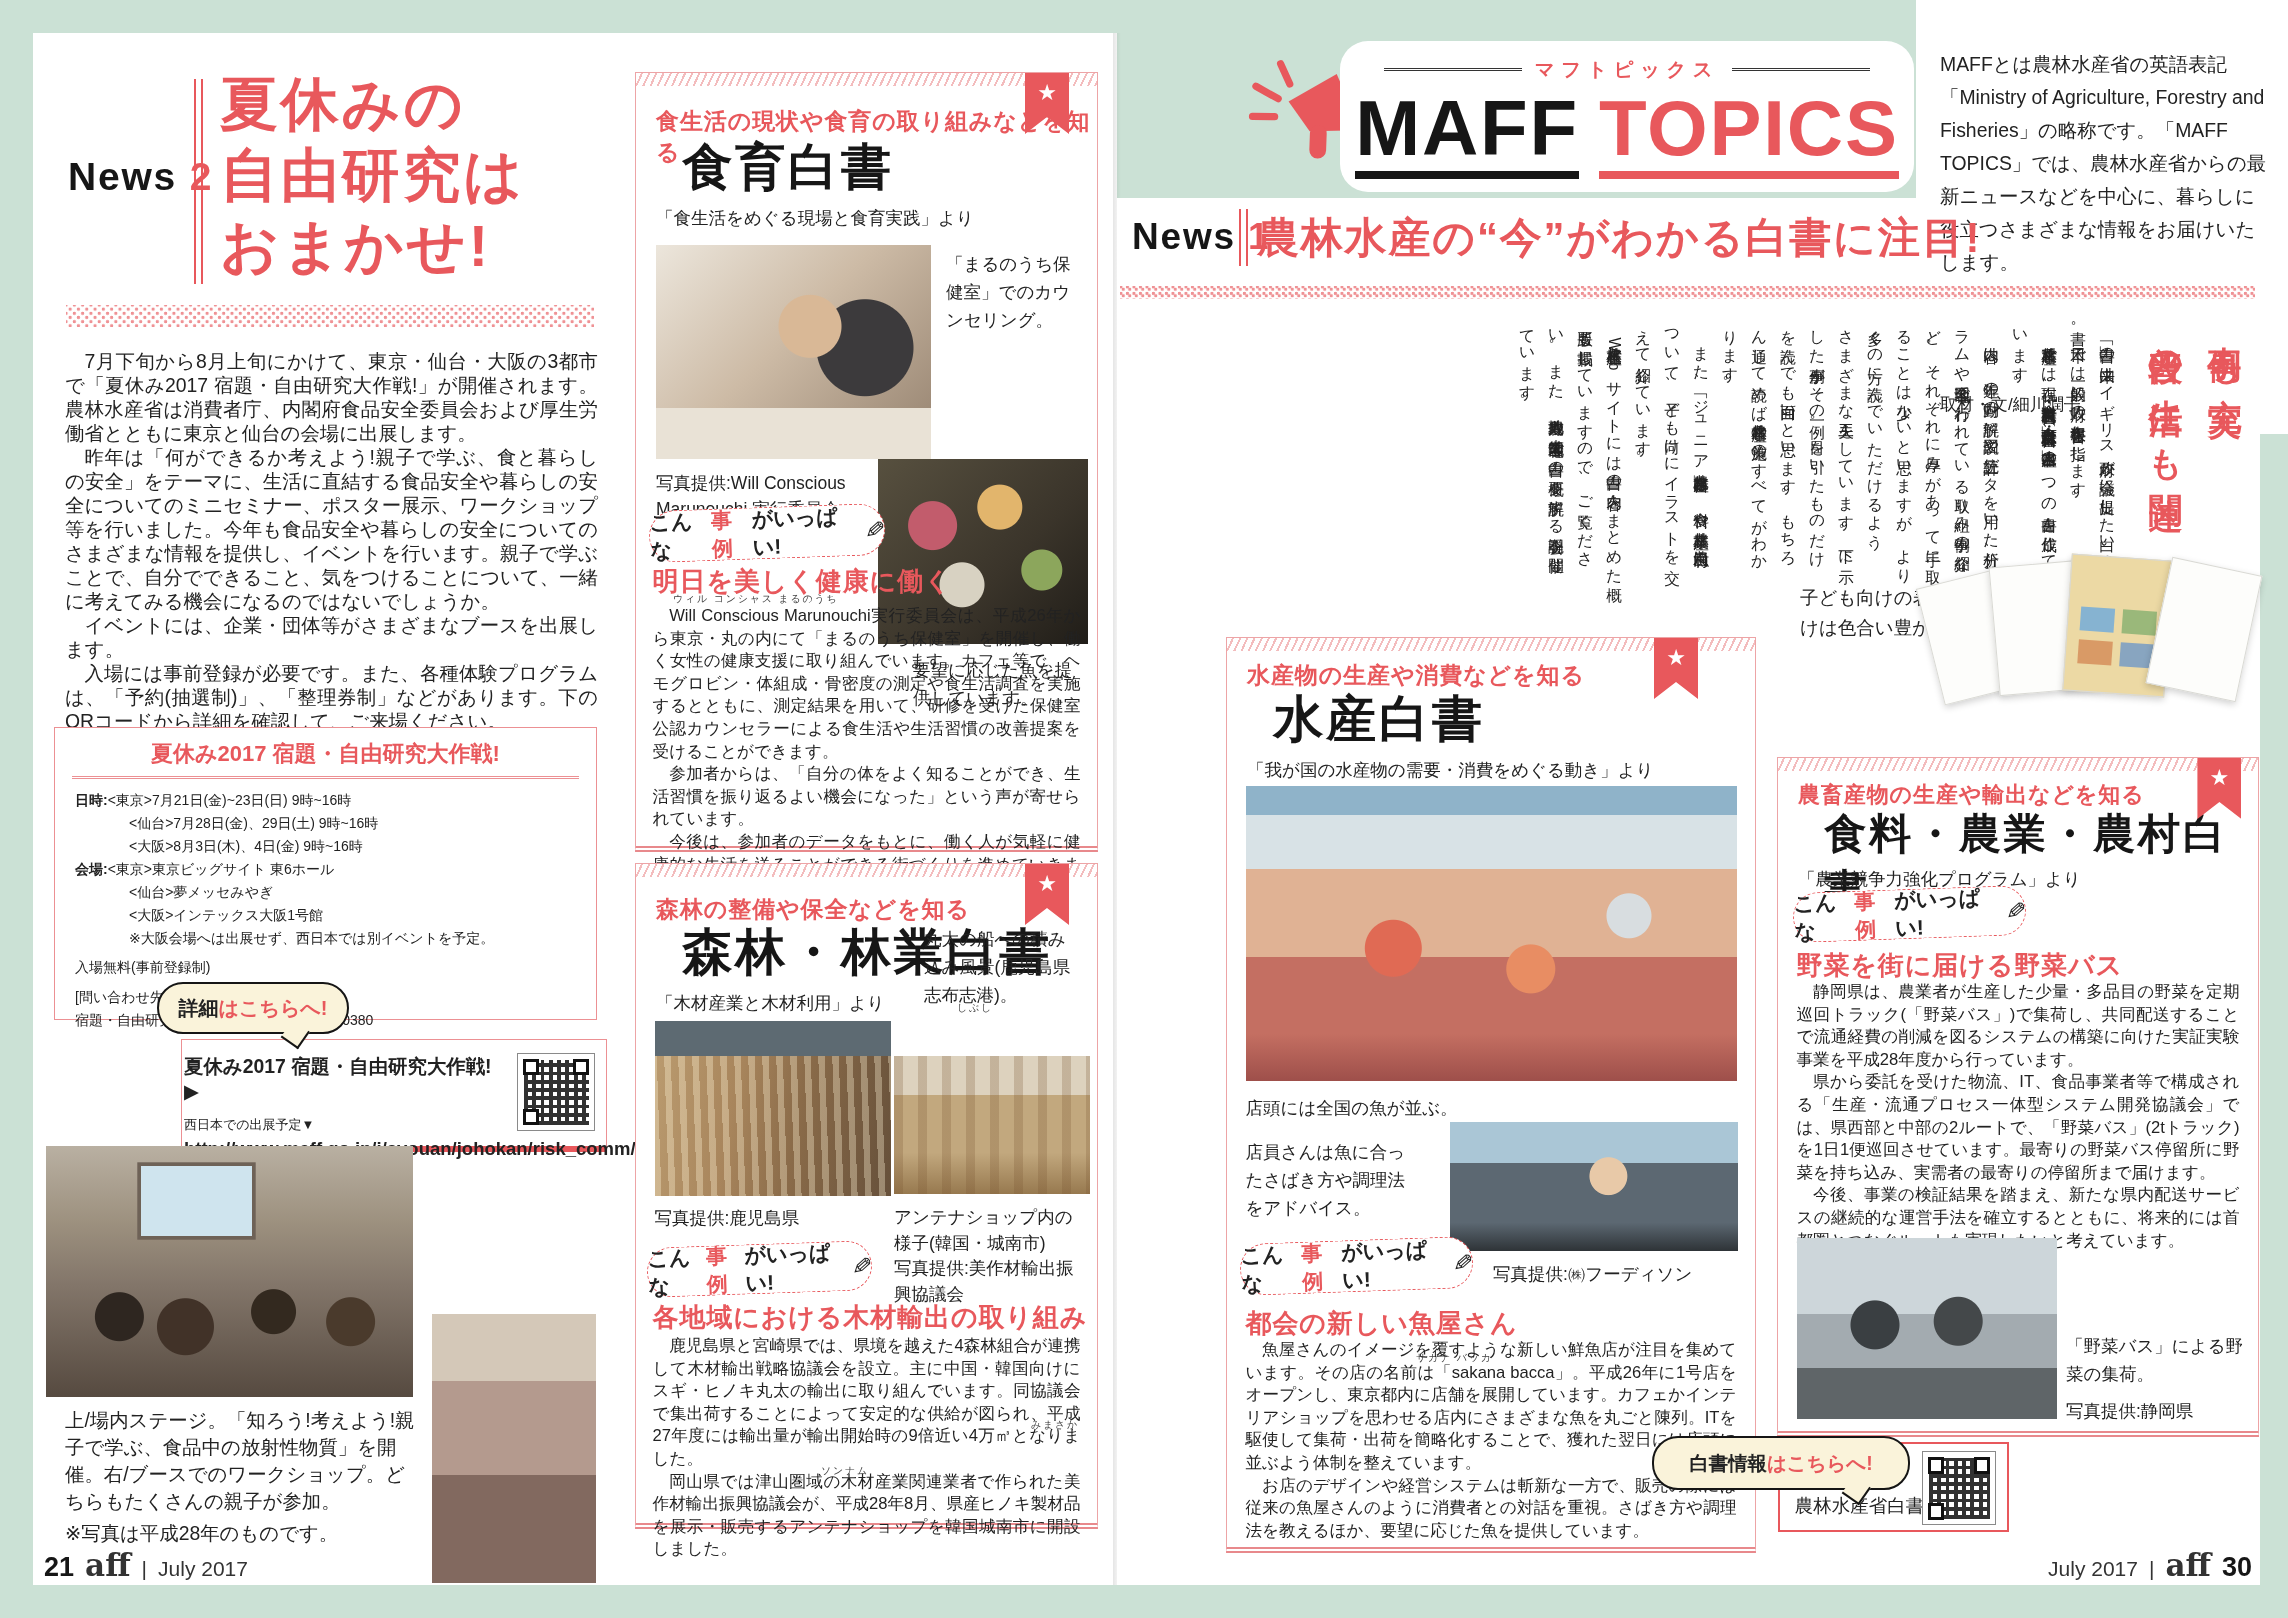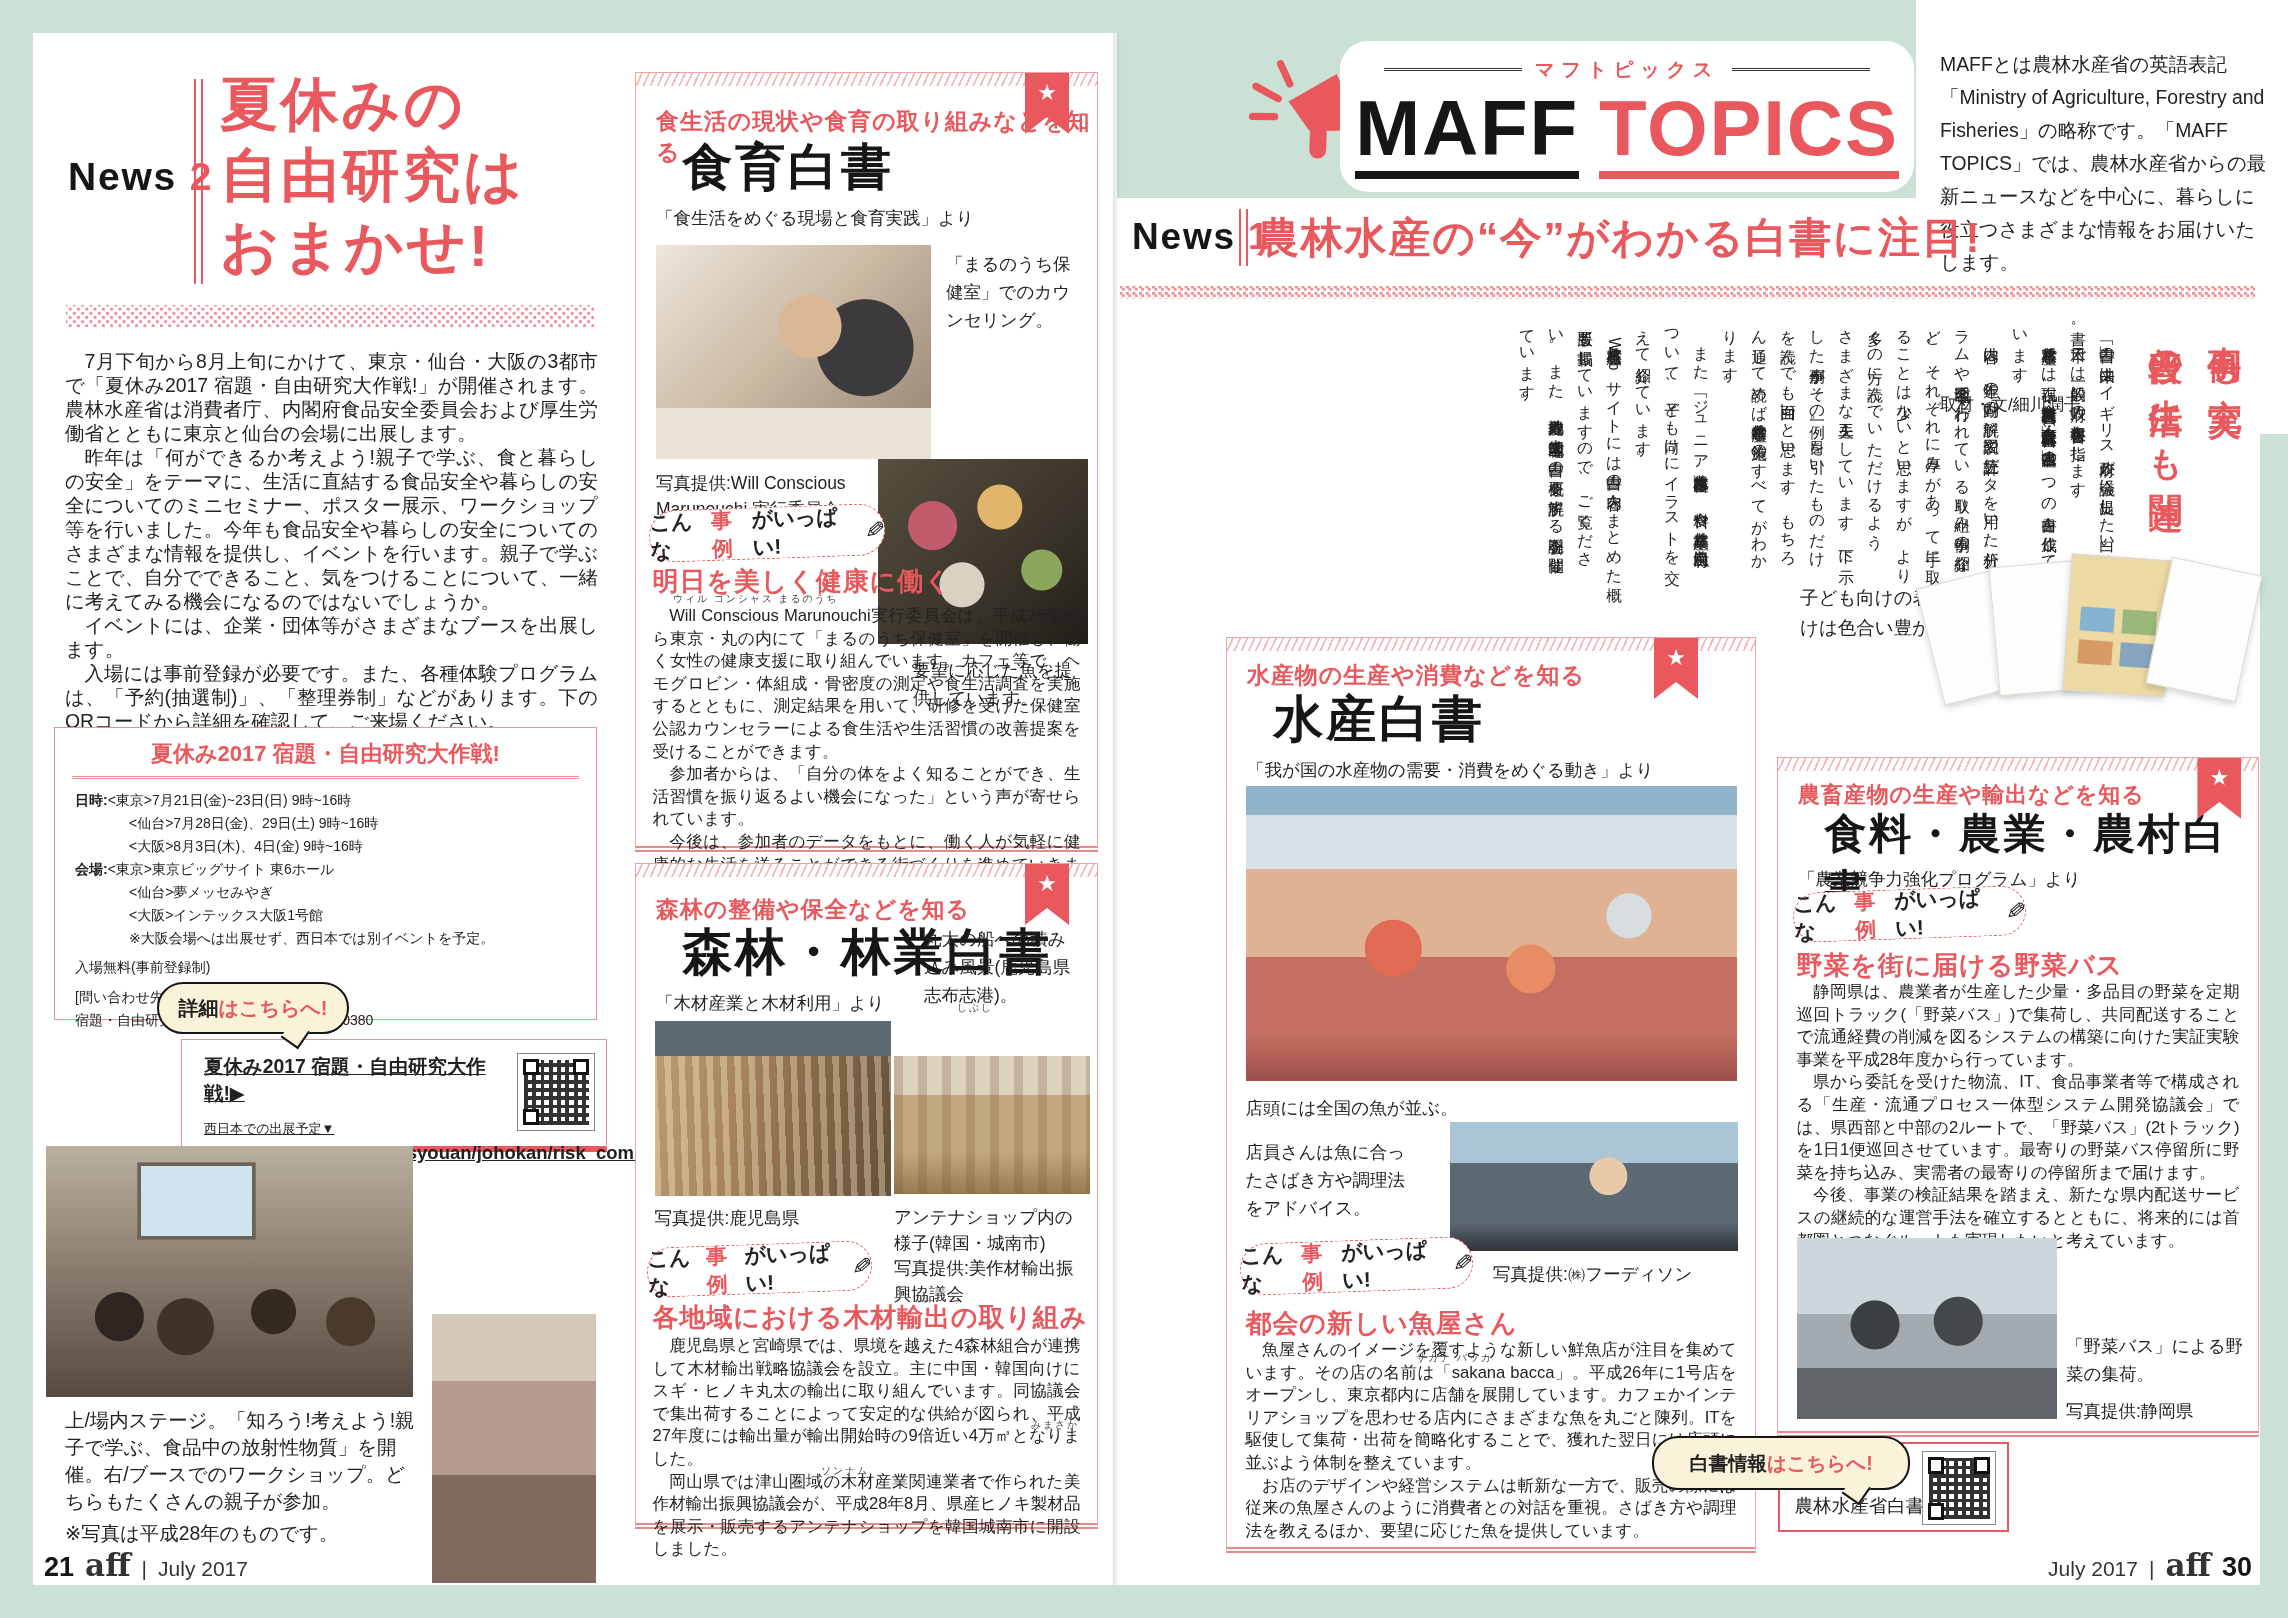--- a/index.html
+++ b/index.html
@@ -183,21 +183,21 @@
       <div class="mt"><span>[問い合わせ先]</span></div>
       <div><span>宿題・自由研究大作戦 事務局 ☎ 03-3434-0380</span></div>
     </div>
   </div>
 
   <div class="bubble-solid" style="left:157px;top:982px;width:192px;height:52px;">
     <span>詳細</span>
       <span class="red">はこちらへ!</span>
   </div>
 
-  <div class="linkbox" style="left:181px;top:1039px;width:426px;height:113px;padding:13px 111px 0 22px;text-decoration:underline;">
+  <div class="linkbox" style="left:181px;top:1039px;width:426px;height:113px;padding:13px 111px 0 2px;">
     <div class="t1">夏休み2017 宿題・自由研究大作戦!▶</div>
     <div class="t2">西日本での出展予定▼</div>
     <div class="url">http://www.maff.go.jp/j/syouan/johokan/risk_comm/</div>
     <div class="qr" style="right:11px;top:13px;width:78px;height:78px;">
       <div class="px"></div>
         <div class="f f1"></div>
         <div class="f f2"></div>
         <div class="f f3"></div>
     </div>
   </div>

